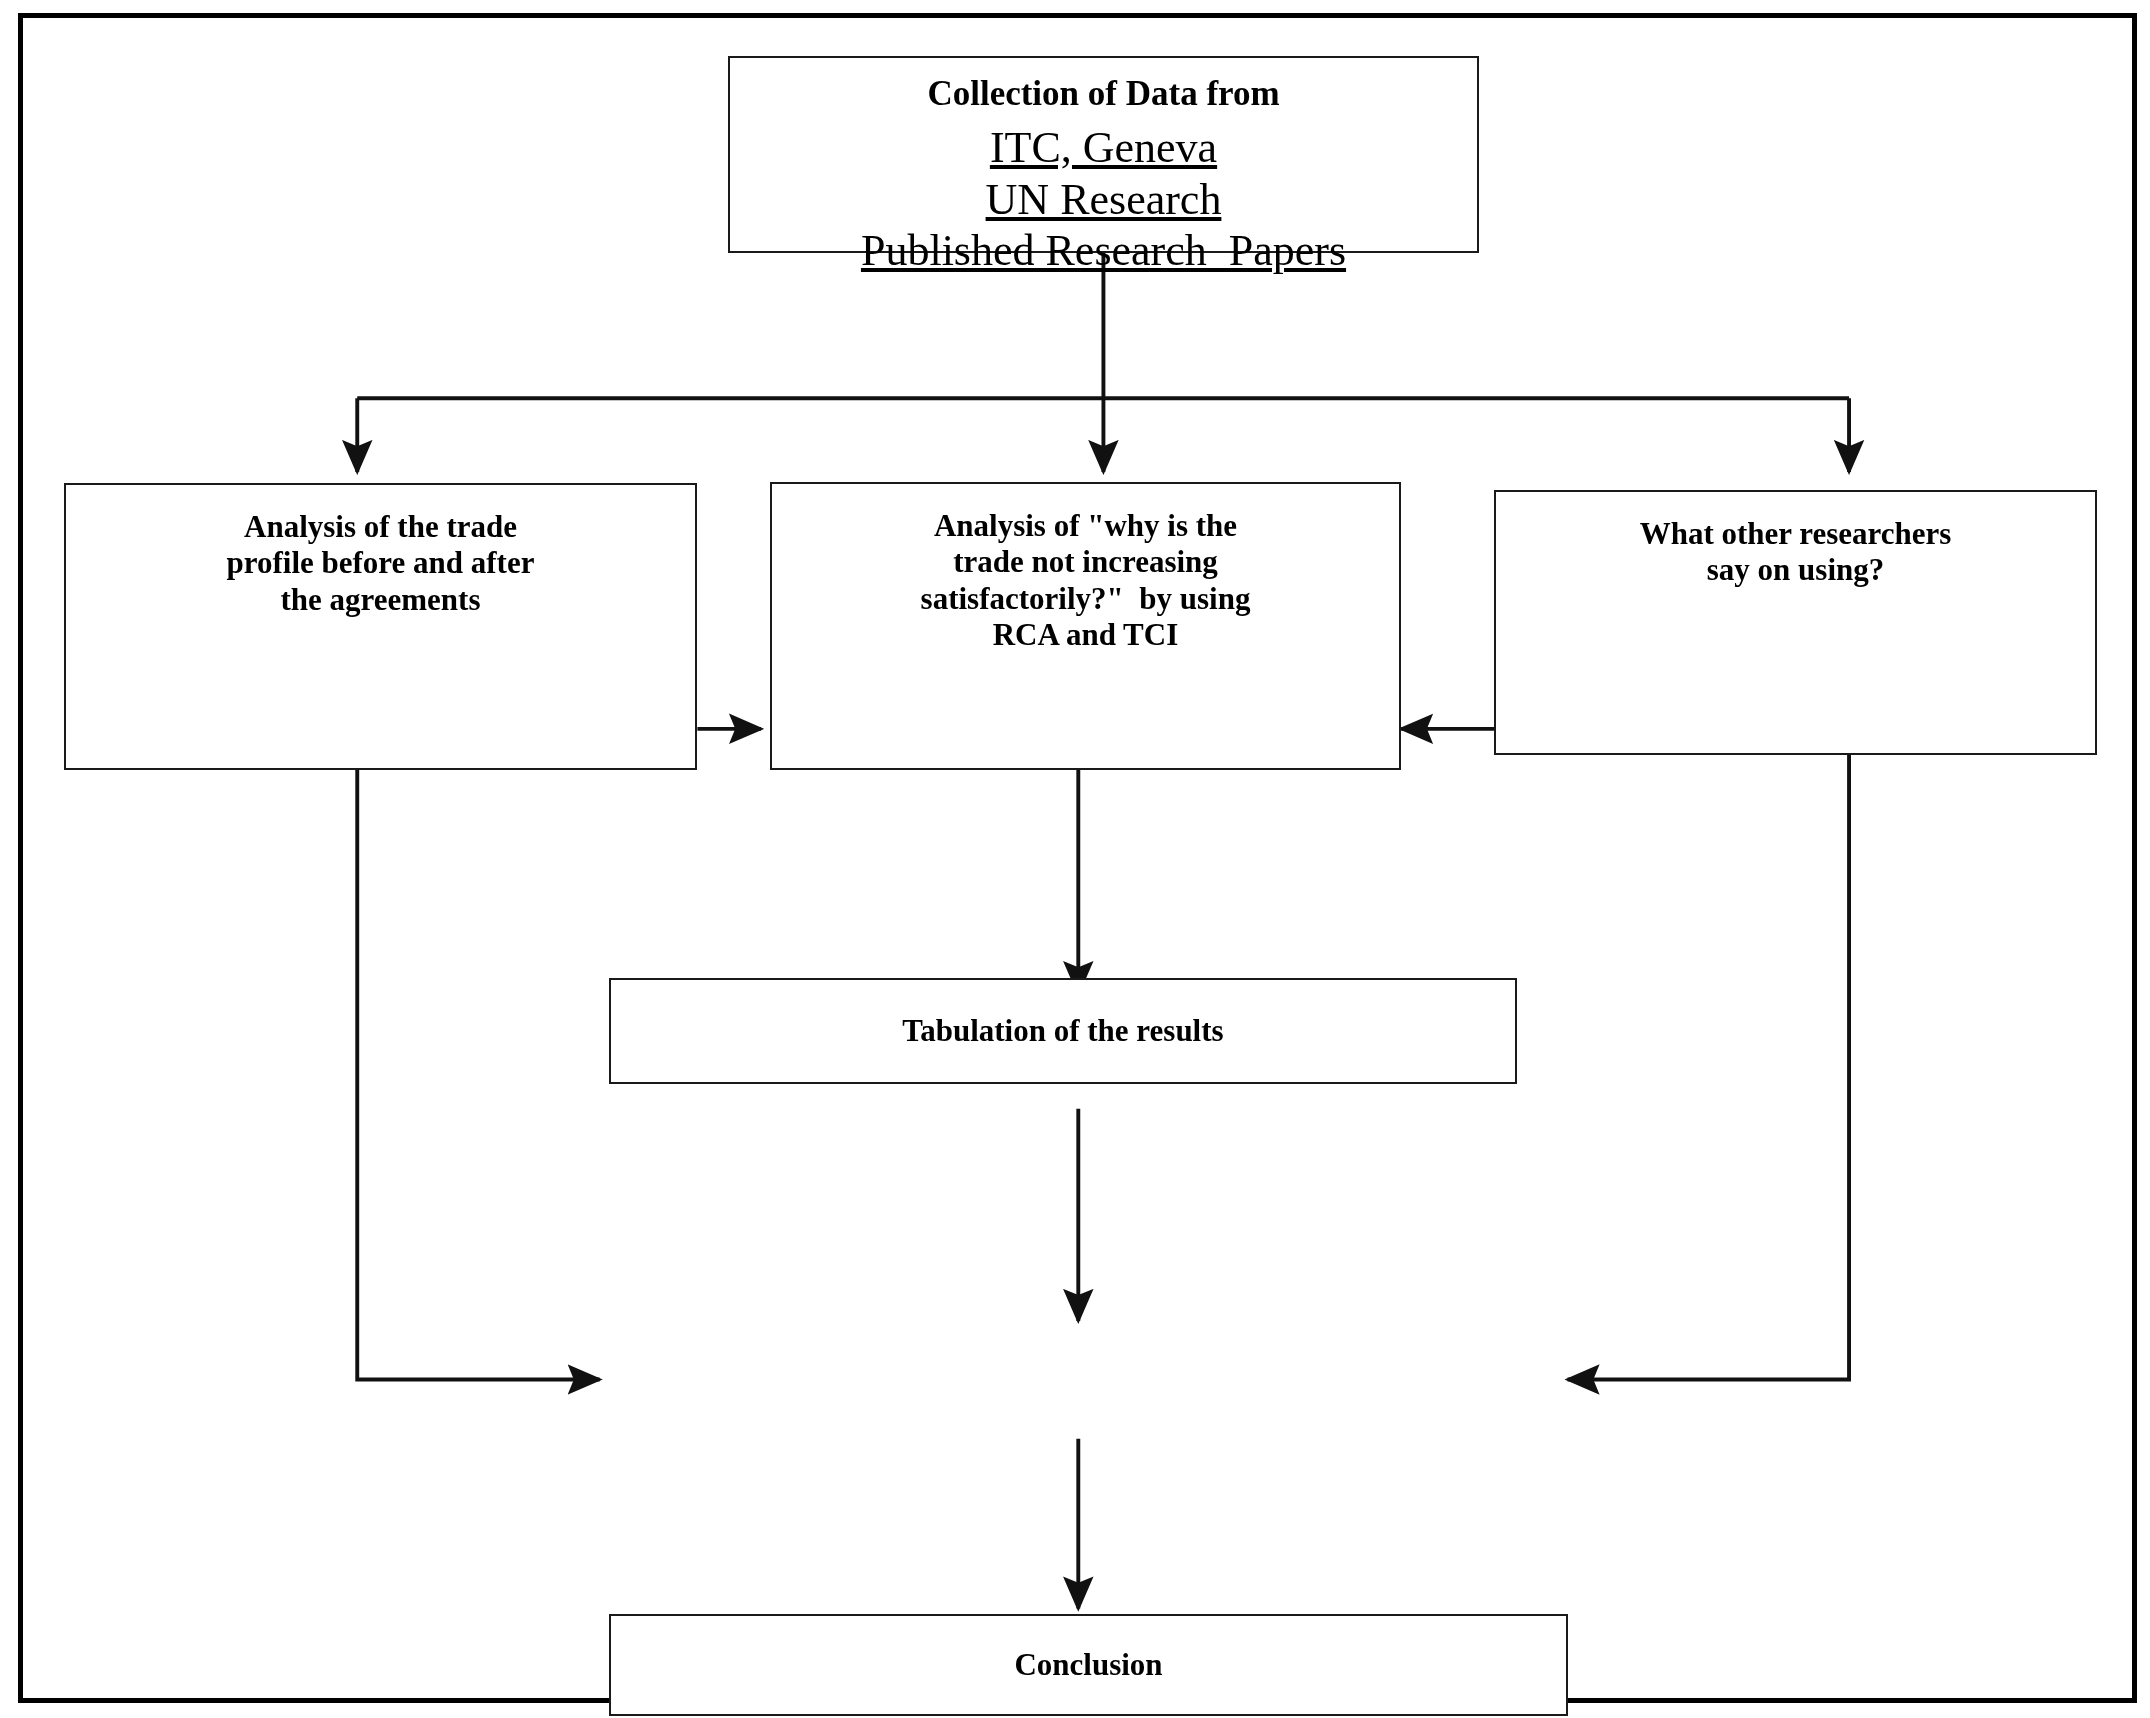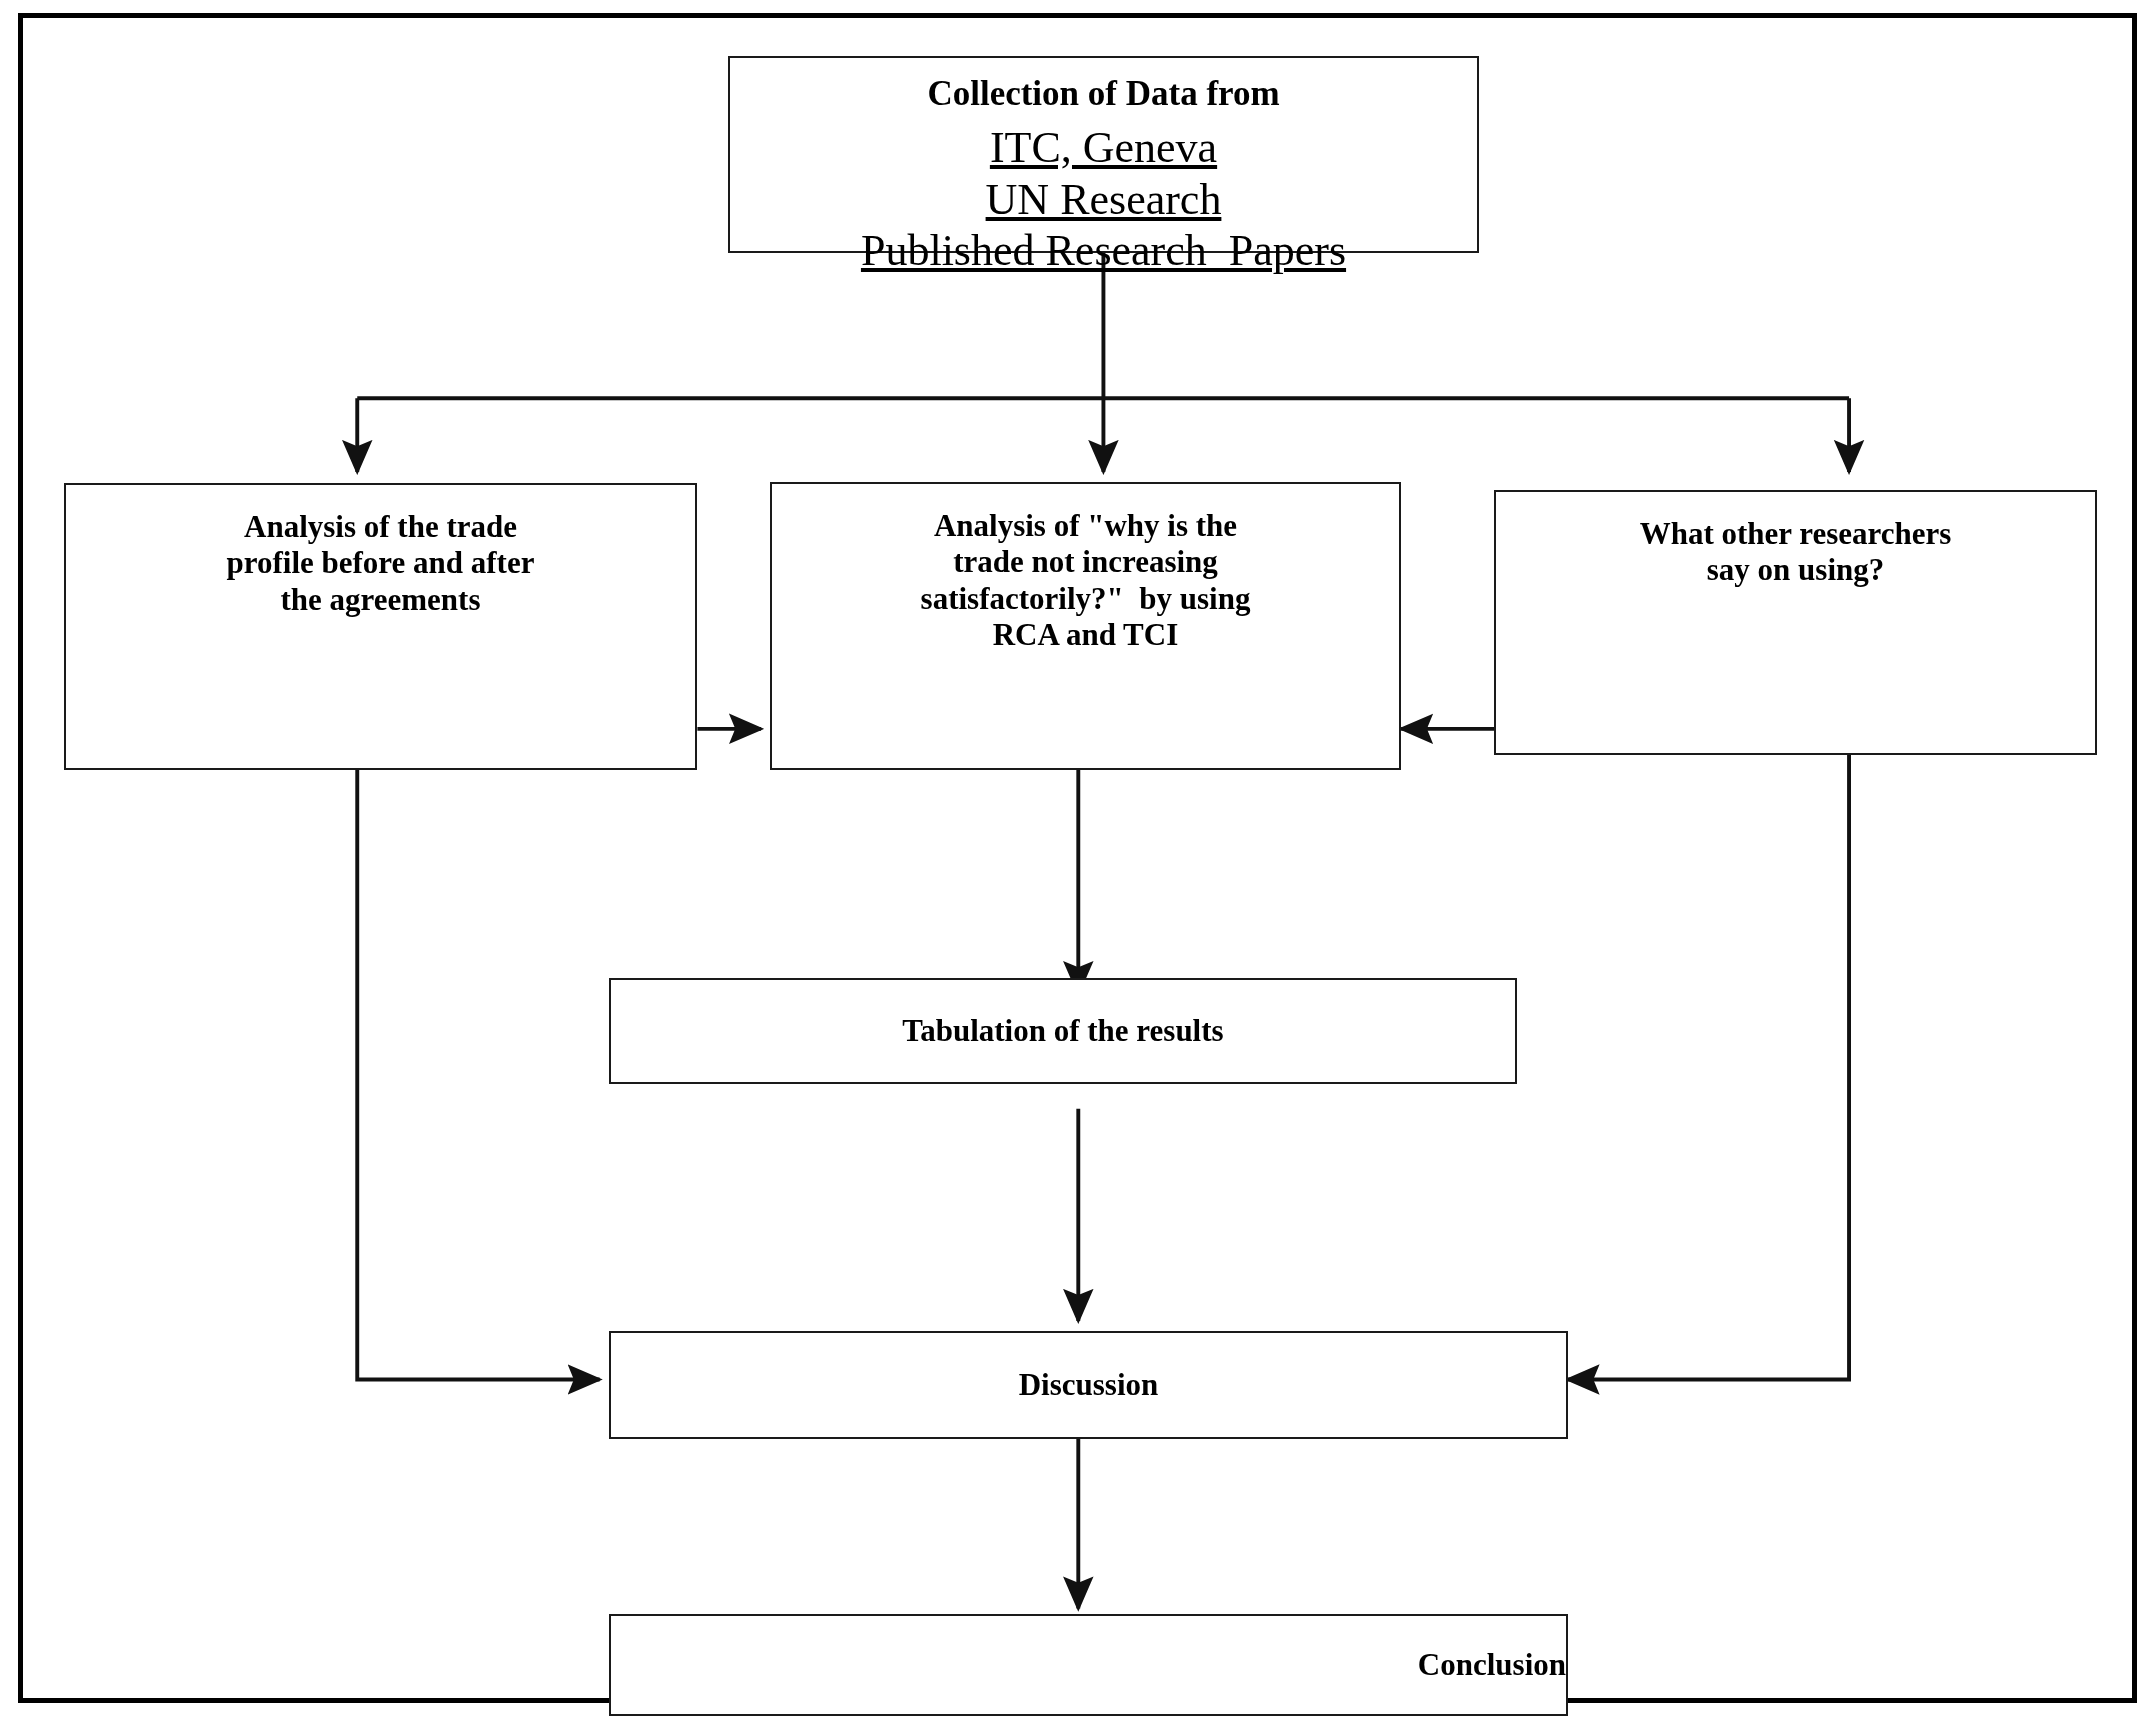--- a/index.html
+++ b/index.html
@@ -121,22 +121,19 @@
 
   <div class="node row-node" style="left:1494px; top:482px; width:603px; height:265px;margin-top:8px;">
     <span class="line bold fs-small">What other researchers</span>
     <span class="line bold fs-small">say on using?</span>
   </div>
 
   <div class="node bar-node" style="left:609px; top:978px; width:908px; height:106px;">
     <span class="line bold fs-small">Tabulation of the results</span>
   </div>
 
-  <div class="node bar-node" style="left:609px; top:1331px; width:959px; height:108px;">
-    <span class="line bold fs-small">Discussion</span>
-  </div>
 
-  <div class="node bar-node" style="left:609px; top:1614px; width:959px; height:102px;align-items:flex-end;">
+  <div class="node bar-node" style="left:609px; top:1614px; width:959px; height:102px;">
     <span class="line bold fs-small">Conclusion</span>
   </div>
 
 </div>
 
 
 </body></html>

